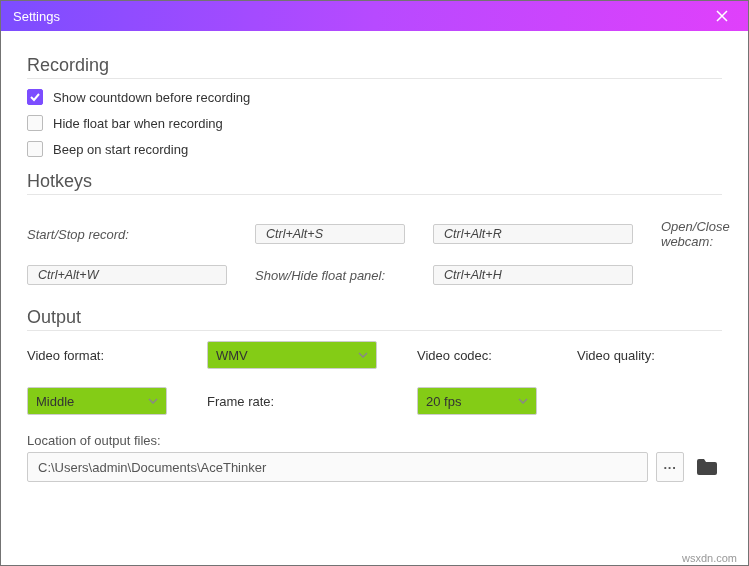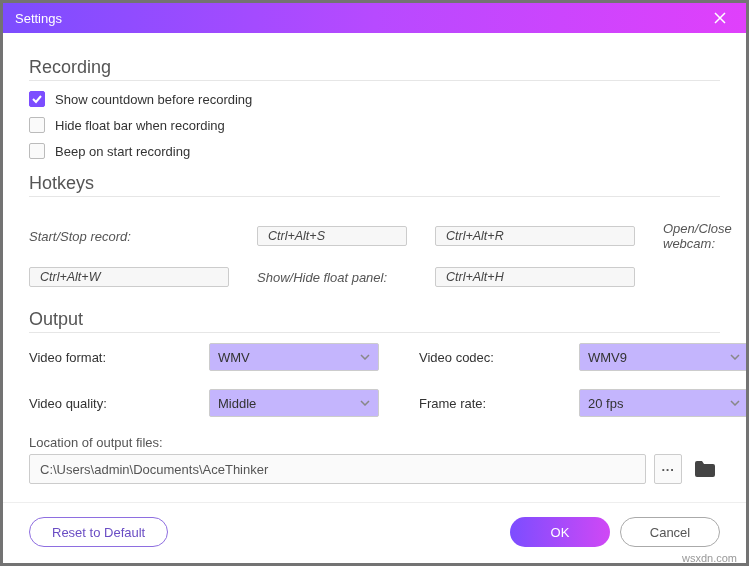--- a/index.html
+++ b/index.html
@@ -1,32 +1,32 @@
 <!DOCTYPE html>
 <html><head>
   <meta charset="utf-8">
   <style>
     * { box-sizing: border-box; margin: 0; padding: 0; }
     body { font-family: 'Segoe UI', Tahoma, sans-serif; font-size: 13px; color: #333; background: #f5f5f5; }
-    .window { width: 749px; height: 566px; background: #fff; display: flex; flex-direction: column; border: 3px solid #737373; }
+    .window { width: 749px; height: 566px; background: #fff; display: flex; flex-direction: column; border: 1px solid #737373; }
     .titlebar { height: 30px; background: linear-gradient(90deg, #7c4dff 0%, #b74aff 50%, #e040fb 100%); display: flex; align-items: center; padding: 0 12px; color: #fff; }
     .titlebar-title { font-size: 13px; flex: 1; }
     .close-btn { width: 28px; height: 28px; display: flex; align-items: center; justify-content: center; cursor: pointer; font-size: 16px; }
     .content { flex: 1; padding: 10px 26px 0 26px; overflow: auto; }
     .section-title { font-size: 18px; color: #555; margin-top: 14px; margin-bottom: 2px; font-weight: 400; }
     .section-line { border: none; border-top: 1px solid #e6e6e6; margin-bottom: 10px; }
     .checkrow { display: flex; align-items: center; gap: 10px; margin: 10px 0; }
     .chk { width: 16px; height: 16px; border: 1px solid #bbb; border-radius: 2px; display: inline-flex; align-items: center; justify-content: center; background: #fafafa; cursor: pointer; }
     .chk.checked { background: #7c4dff; border-color: #7c4dff; color: #fff; }
     .chk svg { width: 12px; height: 12px; }
     .hotkeys-grid { display: grid; grid-template-columns: 200px 150px 200px 120px; gap: 16px 28px; align-items: center; margin-top: 24px; font-style: italic; }
     .hk-label { color: #555; }
     .hk-box { height: 20px; border: 1px solid #ccc; background: #f7f7f7; display: flex; align-items: center; padding: 0 10px; color: #444; border-radius: 2px; font-size: 12.5px; }
     .output-grid { display: grid; grid-template-columns: 140px 170px 120px 170px; gap: 18px 40px; align-items: center; margin-top: 8px; }
-    .combo { height: 28px; border: 1px solid #ccc; background: #c4b5fd; display: flex; align-items: center; justify-content: space-between; padding: 0 8px; border-radius: 2px; cursor: pointer; }
+    .combo { height: 28px; border: 1px solid #ccc; background: #84cc16; display: flex; align-items: center; justify-content: space-between; padding: 0 8px; border-radius: 2px; cursor: pointer; }
     .combo-arrow { color: #888; }
     .file-label { margin-top: 18px; color: #555; }
     .file-row { display: flex; gap: 8px; margin-top: 4px; align-items: center; }
     .file-input { flex: 1; height: 30px; border: 1px solid #ccc; background: #fafafa; display: flex; align-items: center; padding: 0 10px; color: #555; border-radius: 2px; }
     .file-more { width: 28px; height: 30px; border: 1px solid #ccc; background: #fafafa; display: flex; align-items: center; justify-content: center; font-weight: bold; color: #555; border-radius: 2px; cursor: pointer; }
     .folder-btn { width: 30px; height: 30px; display: flex; align-items: center; justify-content: center; cursor: pointer; }
     .footer { padding: 14px 26px 16px 26px; border-top: 1px solid #eee; display: flex; align-items: center; gap: 10px; }
     .btn { height: 30px; border-radius: 15px; padding: 0 22px; display: flex; align-items: center; justify-content: center; cursor: pointer; border: 1px solid #999; background: #fff; font-size: 13px; }
     .btn-reset { border-color: #8e6ee0; color: #6a4dc4; }
     .spacer { flex: 1; }
@@ -93,26 +93,20 @@
     <hr class="section-line">
     <div class="output-grid">
       <span>Video format:</span>
       <div class="combo">
         <span>WMV</span>
         <svg class="combo-arrow" width="10" height="6" viewBox="0 0 10 6">
             <path d="M1 1 L5 5 L9 1" stroke="#888" stroke-width="1.5" fill="none"></path>
           </svg>
       </div>
       <span>Video codec:</span>
-      <div class="combo">
-        <span>WMV9</span>
-        <svg class="combo-arrow" width="10" height="6" viewBox="0 0 10 6">
-            <path d="M1 1 L5 5 L9 1" stroke="#888" stroke-width="1.5" fill="none"></path>
-          </svg>
-      </div>
 
       <span>Video quality:</span>
       <div class="combo">
         <span>Middle</span>
         <svg class="combo-arrow" width="10" height="6" viewBox="0 0 10 6">
             <path d="M1 1 L5 5 L9 1" stroke="#888" stroke-width="1.5" fill="none"></path>
           </svg>
       </div>
       <span>Frame rate:</span>
       <div class="combo">
@@ -132,27 +126,15 @@
           <span>···</span>
         </div>
       <div class="folder-btn">
         <svg width="20" height="16" viewBox="0 0 20 16">
             <path d="M0 2 Q0 0 2 0 L7 0 L9 3 L18 3 Q20 3 20 5 L20 14 Q20 16 18 16 L2 16 Q0 16 0 14 Z" fill="#444"></path>
           </svg>
       </div>
     </div>
   </div>
 
-  <div class="footer">
-    <div class="btn btn-reset">
-        <span>Reset to Default</span>
-      </div>
-    <div class="spacer"></div>
-    <div class="btn btn-ok">
-        <span>OK</span>
-      </div>
-    <div class="btn btn-cancel">
-        <span>Cancel</span>
-      </div>
-  </div>
 </div>
 
 <div class="watermark">wsxdn.com</div>
 
 </body></html>

